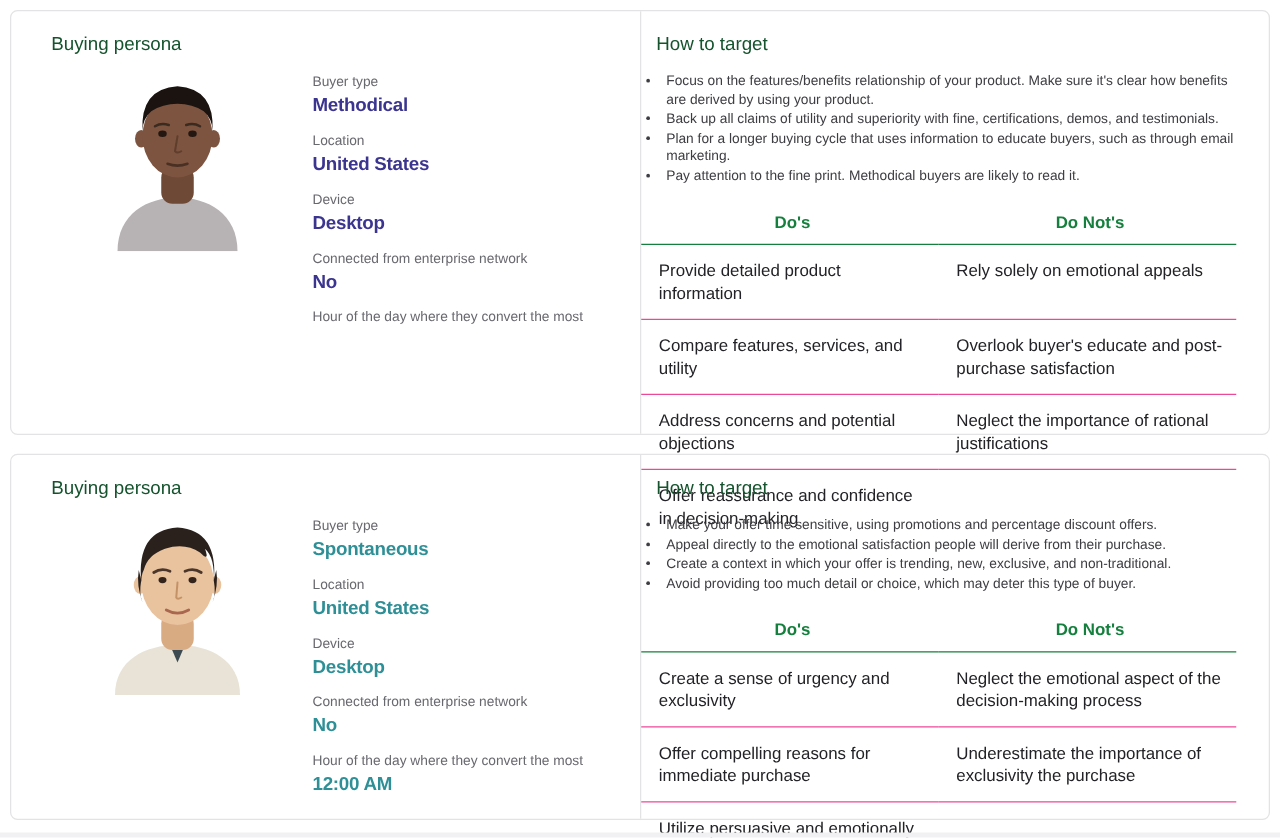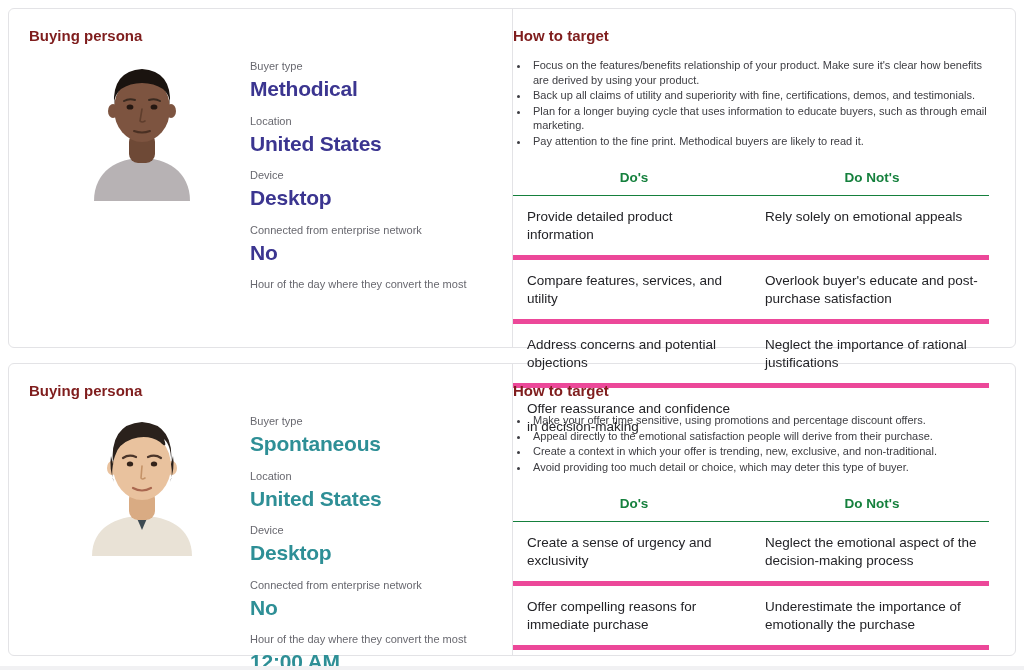--- a/index.html
+++ b/index.html
@@ -10,42 +10,42 @@
   .persona-card {
     margin:0 8px; border:1px solid #e3e3e6; border-radius:6px;
     background:#ffffff; display:flex; align-items:stretch;
   }
   .card-1 { margin-top:8px; height:340px; }
   .card-2 { margin-top:15px; height:293px; }
 
   .pane-left { width:50%; padding:18px 20px; }
   .pane-right { width:50%; padding:18px 26px 18px 0; border-left:1px solid #e3e3e6; }
 
-  .pane-title { font-size:15px; color:#7f1d1d; font-weight:700; line-height:1.2; }
+  .pane-title { font-size:15px; color:#14532d; font-weight:400; line-height:1.2;margin-left:12px; }
 
   .persona-body { display:flex; margin-top:12px; }
   .photo-wrap { margin-left:47px; width:132px; height:144px; flex:0 0 auto; }
   .photo-wrap svg { display:block; width:132px; height:144px; }
 
   .fields { margin-left:42px; margin-top:2px; }
   .field { margin-bottom:11px; }
   .field-label { font-size:11px; color:#68686f; line-height:1.3; margin-bottom:3px; }
-  .field-value { font-size:21px; font-weight:600; line-height:1.25; letter-spacing:-0.2px; color:inherit; }
+  .field-value { font-size:15px; font-weight:600; line-height:1.25; letter-spacing:-0.2px; color:inherit; }
 
   .tips { margin-top:13px; padding-left:17px; }
   .tips li { font-size:11px; color:#3d3d42; line-height:1.32; padding-left:3px; margin-bottom:1px; }
 
   table.dos-table { margin-top:14px; width:100%; border-collapse:collapse; table-layout:fixed; }
   .dos-table th {
     text-align:center; font-size:13.5px; font-weight:700; color:#15803d;
     padding:8px 10px 10px 14px; border-bottom:1px solid #15803d;
   }
   .dos-table td {
     font-size:13.5px; color:#232327; line-height:1.3; vertical-align:top;
-    padding:12px 10px 12px 14px; border-bottom:5px solid #ec4899;
+    padding:12px 10px 12px 14px; border-bottom:1px solid #ec4899;
   }
   .dos-table tr:last-child td { border-bottom:none; }
 
   .bottom-strip { position:absolute; left:0; bottom:0; width:1024px; height:12px; background:#f1f1f3; }
 </style>
 </head>
 <body>
 
 <div class="page">
 
@@ -193,21 +193,21 @@
             <th>Do Not's</th>
           </tr>
         </thead>
         <tbody>
           <tr>
             <td>Create a sense of urgency and exclusivity</td>
             <td>Neglect the emotional aspect of the decision-making process</td>
           </tr>
           <tr>
             <td>Offer compelling reasons for immediate purchase</td>
-            <td>Underestimate the importance of emotionally the purchase</td>
+            <td>Underestimate the importance of exclusivity the purchase</td>
           </tr>
           <tr>
             <td>Utilize persuasive and emotionally driven messaging</td>
             <td></td>
           </tr>
         </tbody>
       </table>
     </div>
   </section>
 

